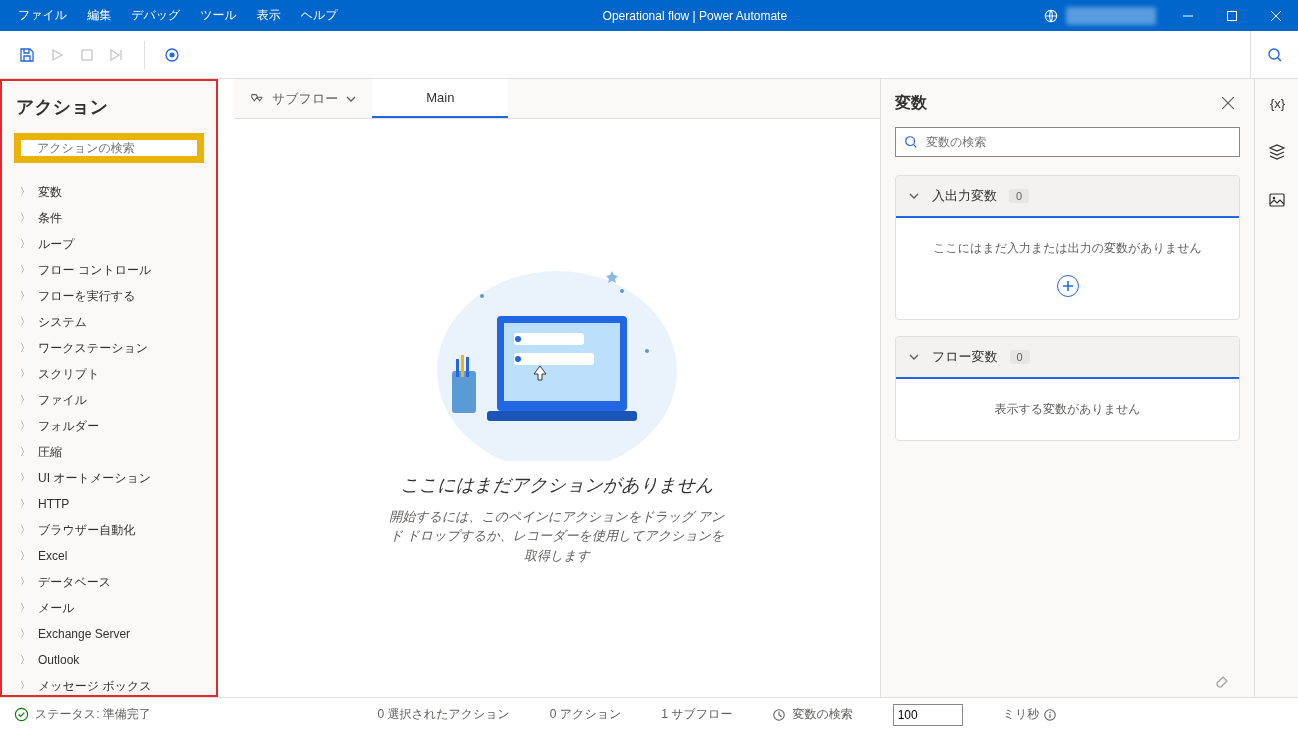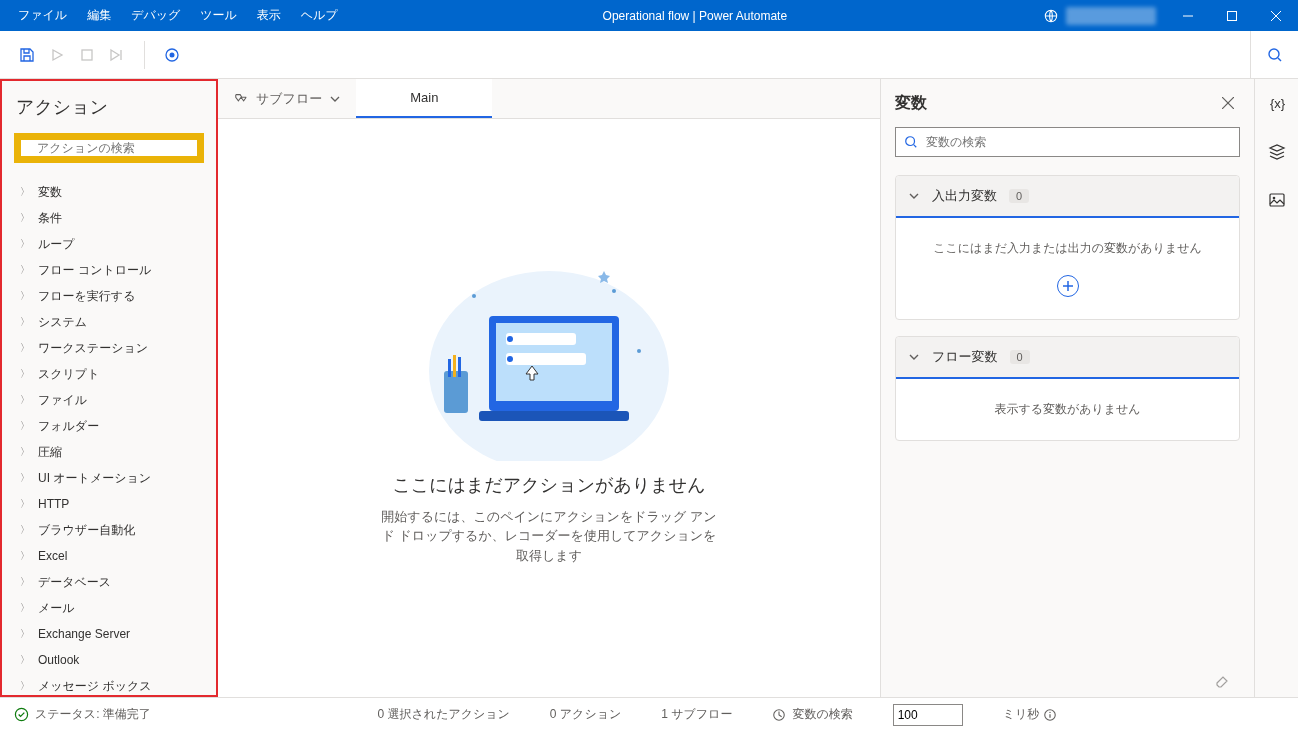--- a/index.html
+++ b/index.html
@@ -21,33 +21,33 @@
 .tool-btn { width: 30px; height: 48px; display: flex; align-items: center; justify-content: center; cursor: pointer; color: #2266e3; }
 .tool-btn.dis { color: #c7c6c5; }
 .tool-sep { width: 1px; height: 28px; background: #e1dfdd; }
 .tool-search { margin-left: auto; width: 48px; height: 48px; display: flex; align-items: center; justify-content: center; color: #2266e3; border-left: 1px solid #e1dfdd; cursor:pointer; }
 
 
 .main { flex: 1; display: flex; overflow: hidden; }
 
 
 .actions-panel { width: 218px; background: #faf9f8; border: 2px solid #e3292e; display: flex; flex-direction: column; }
-.actions-title { font-size: 18px; font-weight: 400; color: #323130; padding: 14px 12px 10px 14px; }
+.actions-title { font-size: 18px; font-weight: 700; color: #323130; padding: 14px 12px 10px 14px; }
 .actions-search { margin: 4px 12px 8px 12px; height: 30px; border: 7px solid #eab308; display: flex; align-items: center; padding: 0 8px; background:white; }
 .actions-search input { border: none; outline: none; flex: 1; font-size: 12px; margin-left: 8px; background:transparent; }
 .actions-list { flex: 1; overflow-y: auto; padding-top: 8px; }
 .action-cat { display: flex; align-items: center; height: 26px; padding-left: 18px; cursor: pointer; font-size: 12px; color: #323130; }
 .chev { width: 14px; margin-right: 4px; color: #605e5c; font-size: 10px; }
 
 
-.canvas { flex: 1; display: flex; flex-direction: column; background: white; }
+.canvas { flex: 1; display: flex; flex-direction: column; background: white; padding-left: 16px; }
 .subflow-bar { height: 40px; display: flex; align-items: stretch; border-bottom: 1px solid #e1dfdd; background:#faf9f8; }
 .subflow-btn { display: flex; align-items: center; padding: 0 16px; font-size: 13px; color: #605e5c; cursor: pointer; gap:8px; }
 .subflow-tab { padding: 0 54px; display: flex; align-items: center; font-size: 13px; color: #323130; border-bottom: 2px solid #2266e3; background:white; cursor:pointer; }
-.canvas-body { flex: 1; display: flex; flex-direction: column; align-items: center; justify-content: center; background:white; }
+.canvas-body { flex: 1; display: flex; flex-direction: column; align-items: center; justify-content: center; background:white;font-style:italic; }
 .empty-illustration { width: 270px; height: 210px; display:flex; align-items:center; justify-content:center; }
 .empty-title { font-size: 18px; color: #323130; margin-top: 12px; }
 .empty-sub { font-size: 13px; color: #605e5c; margin-top: 10px; text-align: center; line-height: 1.5; max-width: 340px; }
 
 
 .vars-panel { width: 374px; background: #faf9f8; border-left: 1px solid #e1dfdd; display: flex; flex-direction: column; padding: 0 14px; }
 .vars-header { height: 48px; display: flex; align-items: center; justify-content: space-between; }
 .vars-title { font-size: 16px; font-weight: 600; color: #323130; }
 .vars-close { width: 24px; height: 24px; display: flex; align-items: center; justify-content: center; cursor: pointer; color: #605e5c; }
 .vars-search { height: 30px; border: 1px solid #8a8886; display: flex; align-items: center; padding: 0 8px; margin-bottom: 18px; background:white; }

